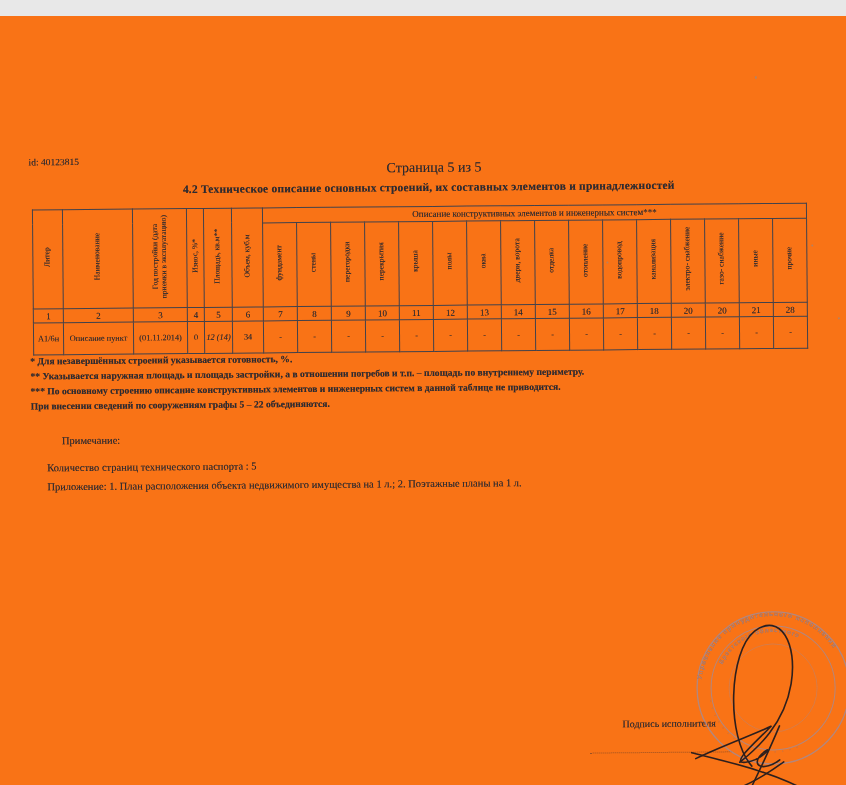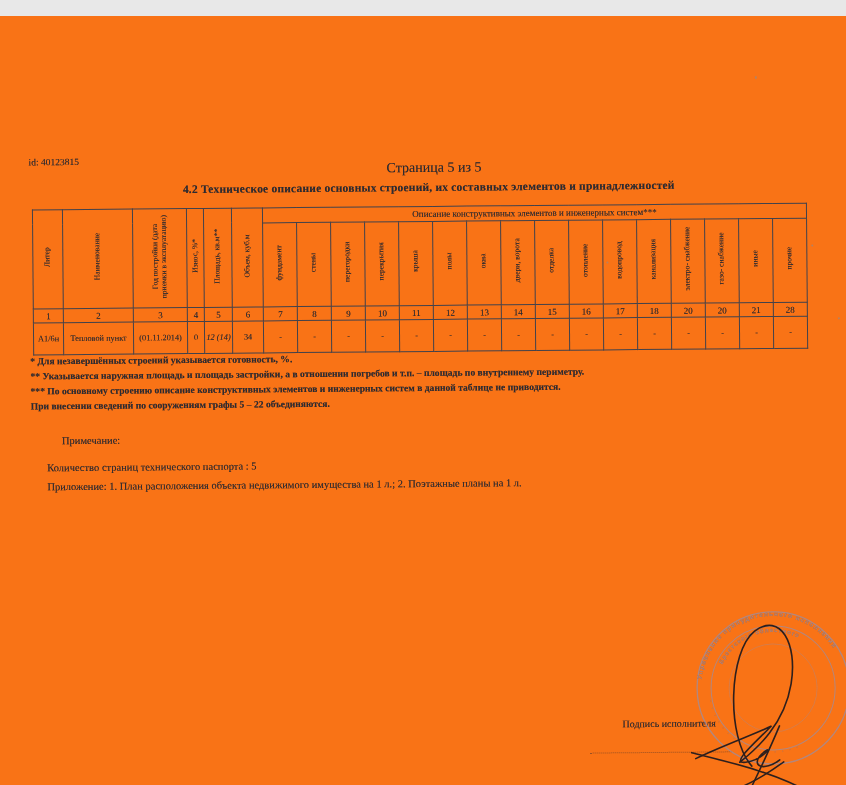--- a/index.html
+++ b/index.html
@@ -127,21 +127,21 @@
             <td class="num">18</td>
             <td class="num">20</td>
             <td class="num">20</td>
             <td class="num">21</td>
             <td class="num">28</td>
           </tr>
         </thead>
       <tbody id="desc-tbody">
           <tr class="data-row">
             <td class="dcell">А1/6н</td>
-            <td class="dcell">Тепловой пункт</td>
+            <td class="dcell">Описание пункт</td>
             <td class="dcell year">(01.11.2014)</td>
             <td class="dcell">0</td>
             <td class="dcell nowrap">12 (14)</td>
             <td class="dcell">34</td>
             <td class="dcell">-</td>
             <td class="dcell">-</td>
             <td class="dcell">-</td>
             <td class="dcell">-</td>
             <td class="dcell">-</td>
             <td class="dcell">-</td>

